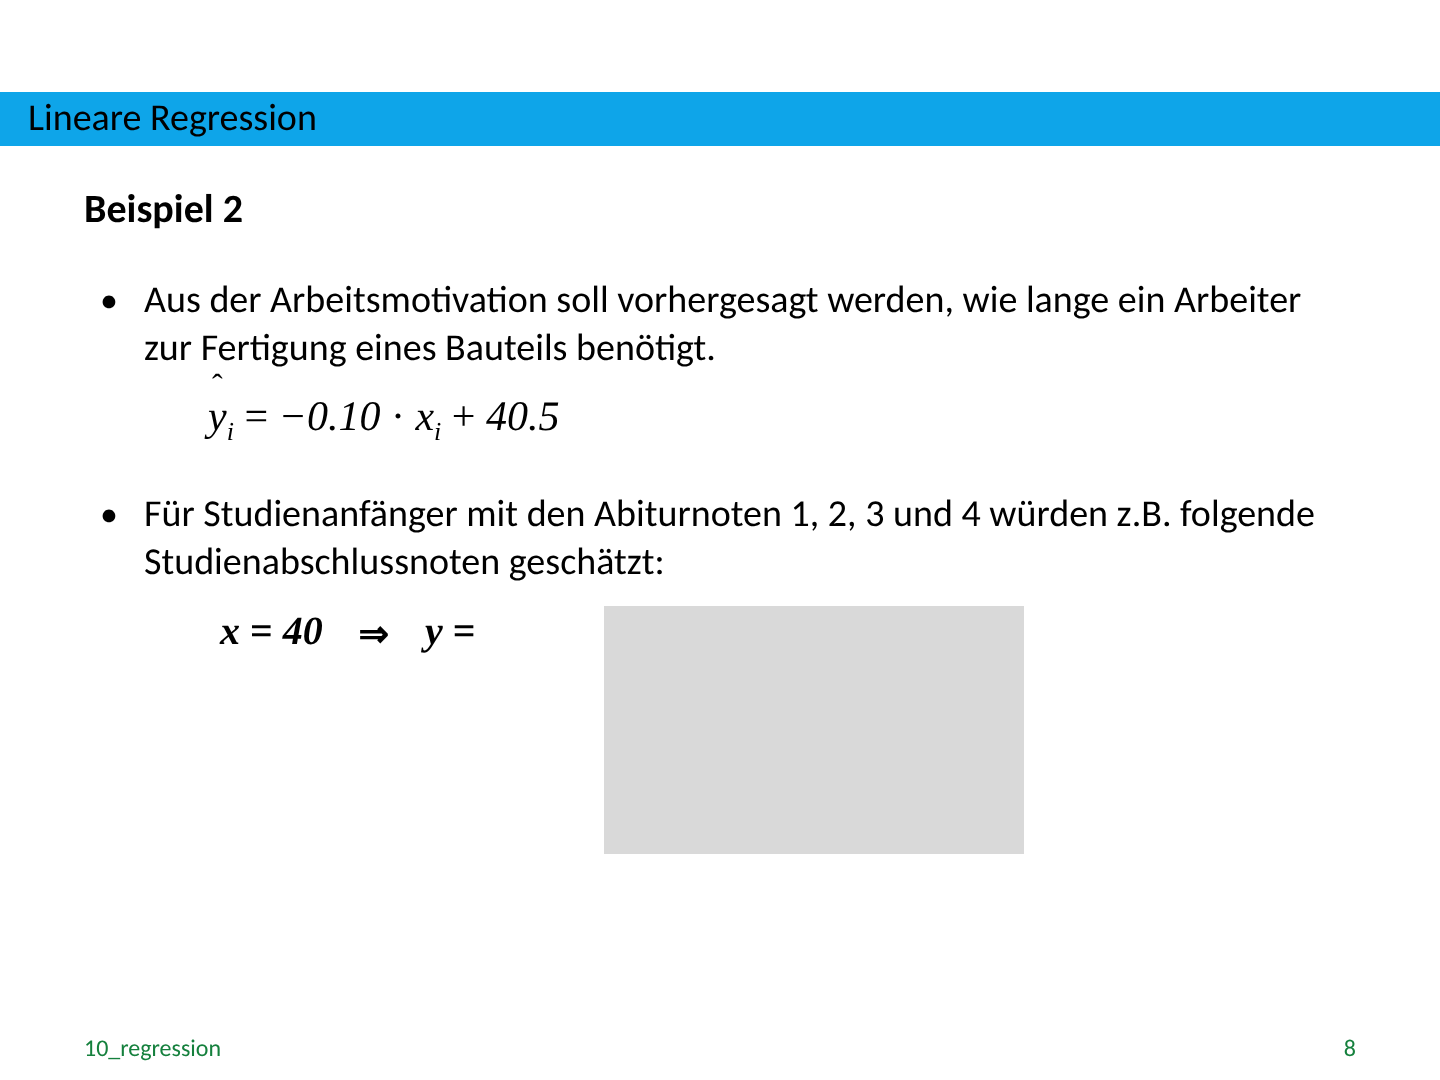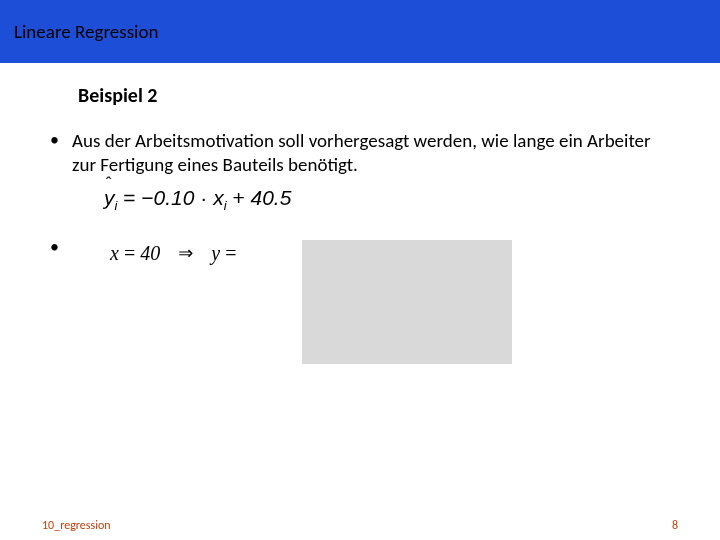--- a/index.html
+++ b/index.html
@@ -5,53 +5,53 @@
   * { box-sizing: border-box; margin: 0; padding: 0; }
   body {
     width: 720px;
     height: 540px;
     background: #fff;
     font-family: Calibri, Arial, sans-serif;
     color: #000;
     position: relative;
   }
   .title-bar {
-    background: #1d4ed8;
-    padding: 20px 14px;
+    background: #0ea5e9;
+    padding: 2px 14px;
     font-size: 19px;
+    margin-top: 46px;
   }
   .content {
     padding: 20px 42px 0 42px;
   }
   .subheading {
     font-weight: bold;
     font-size: 20px;
     margin-bottom: 22px;
-    margin-left: 36px;
   }
   ul.bullets {
     list-style: none;
     padding: 0;
   }
   ul.bullets > li {
     position: relative;
     padding-left: 30px;
     font-size: 19px;
     line-height: 1.25;
     margin-bottom: 18px;
   }
   ul.bullets > li::before {
     content: "•";
     position: absolute;
     left: 8px;
     top: 0;
     font-size: 18px;
   }
   .formula {
-    font-family: Liberation Sans, sans-serif;
+    font-family: Liberation Serif, serif;
     font-style: italic;
     font-size: 21px;
     margin: 8px 0 22px 32px;
   }
   .formula .op { font-style: normal; }
   .formula .hat { position: relative; display: inline-block; }
   .formula .hat::before {
     content: "ˆ";
     position: absolute;
     left: 2px;
@@ -66,41 +66,42 @@
   }
   .examples {
     font-family: "Times New Roman", serif;
     font-style: italic;
     font-size: 20px;
     border-collapse: collapse;
   }
   .examples td {
     padding: 5px 6px;
     vertical-align: middle;
+    font-weight: bold;
   }
   .examples .op { font-style: normal; }
   .examples .arrow { font-style: normal; font-size: 18px; padding: 0 12px; }
   .gray-cover {
     position: absolute;
     background: #d9d9d9;
     top: 4px;
     left: 198px;
     width: 210px;
     height: 124px;
   }
   .footer {
     position: absolute;
     bottom: 8px;
     left: 0;
     width: 100%;
     padding: 0 42px;
     display: flex;
     justify-content: space-between;
     font-size: 12px;
-    color: #c2410c;
+    color: #15803d;
   }
 </style>
 </head>
 <body>
 
 <div class="title-bar">
   <span>Lineare Regression</span>
 </div>
 
 <div class="content">
@@ -110,20 +111,21 @@
     <li>
       <span>Aus der Arbeitsmotivation soll vorhergesagt werden, wie lange ein Arbeiter zur Fertigung eines Bauteils benötigt.</span>
       <div class="formula">
         <span class="hat">y</span><sub>i</sub>
         <span class="op"> = </span>
         <span>−0.10</span><span class="op"> · </span><span>x</span><sub>i</sub>
         <span class="op"> + </span><span>40.5</span>
       </div>
     </li>
     <li>
+      <span>Für Studienanfänger mit den Abiturnoten 1, 2, 3 und 4 würden z.B. folgende Studienabschlussnoten geschätzt:</span>
       <div class="examples-wrapper">
         <table class="examples">
           <tbody>
               <tr>
             <td><span>x</span> <span class="op">=</span> <span>40</span></td>
             <td class="arrow">⇒</td>
             <td><span class="hat">y</span> <span class="op">=</span> <span></span></td>
           </tr>
         </tbody>
           </table>

